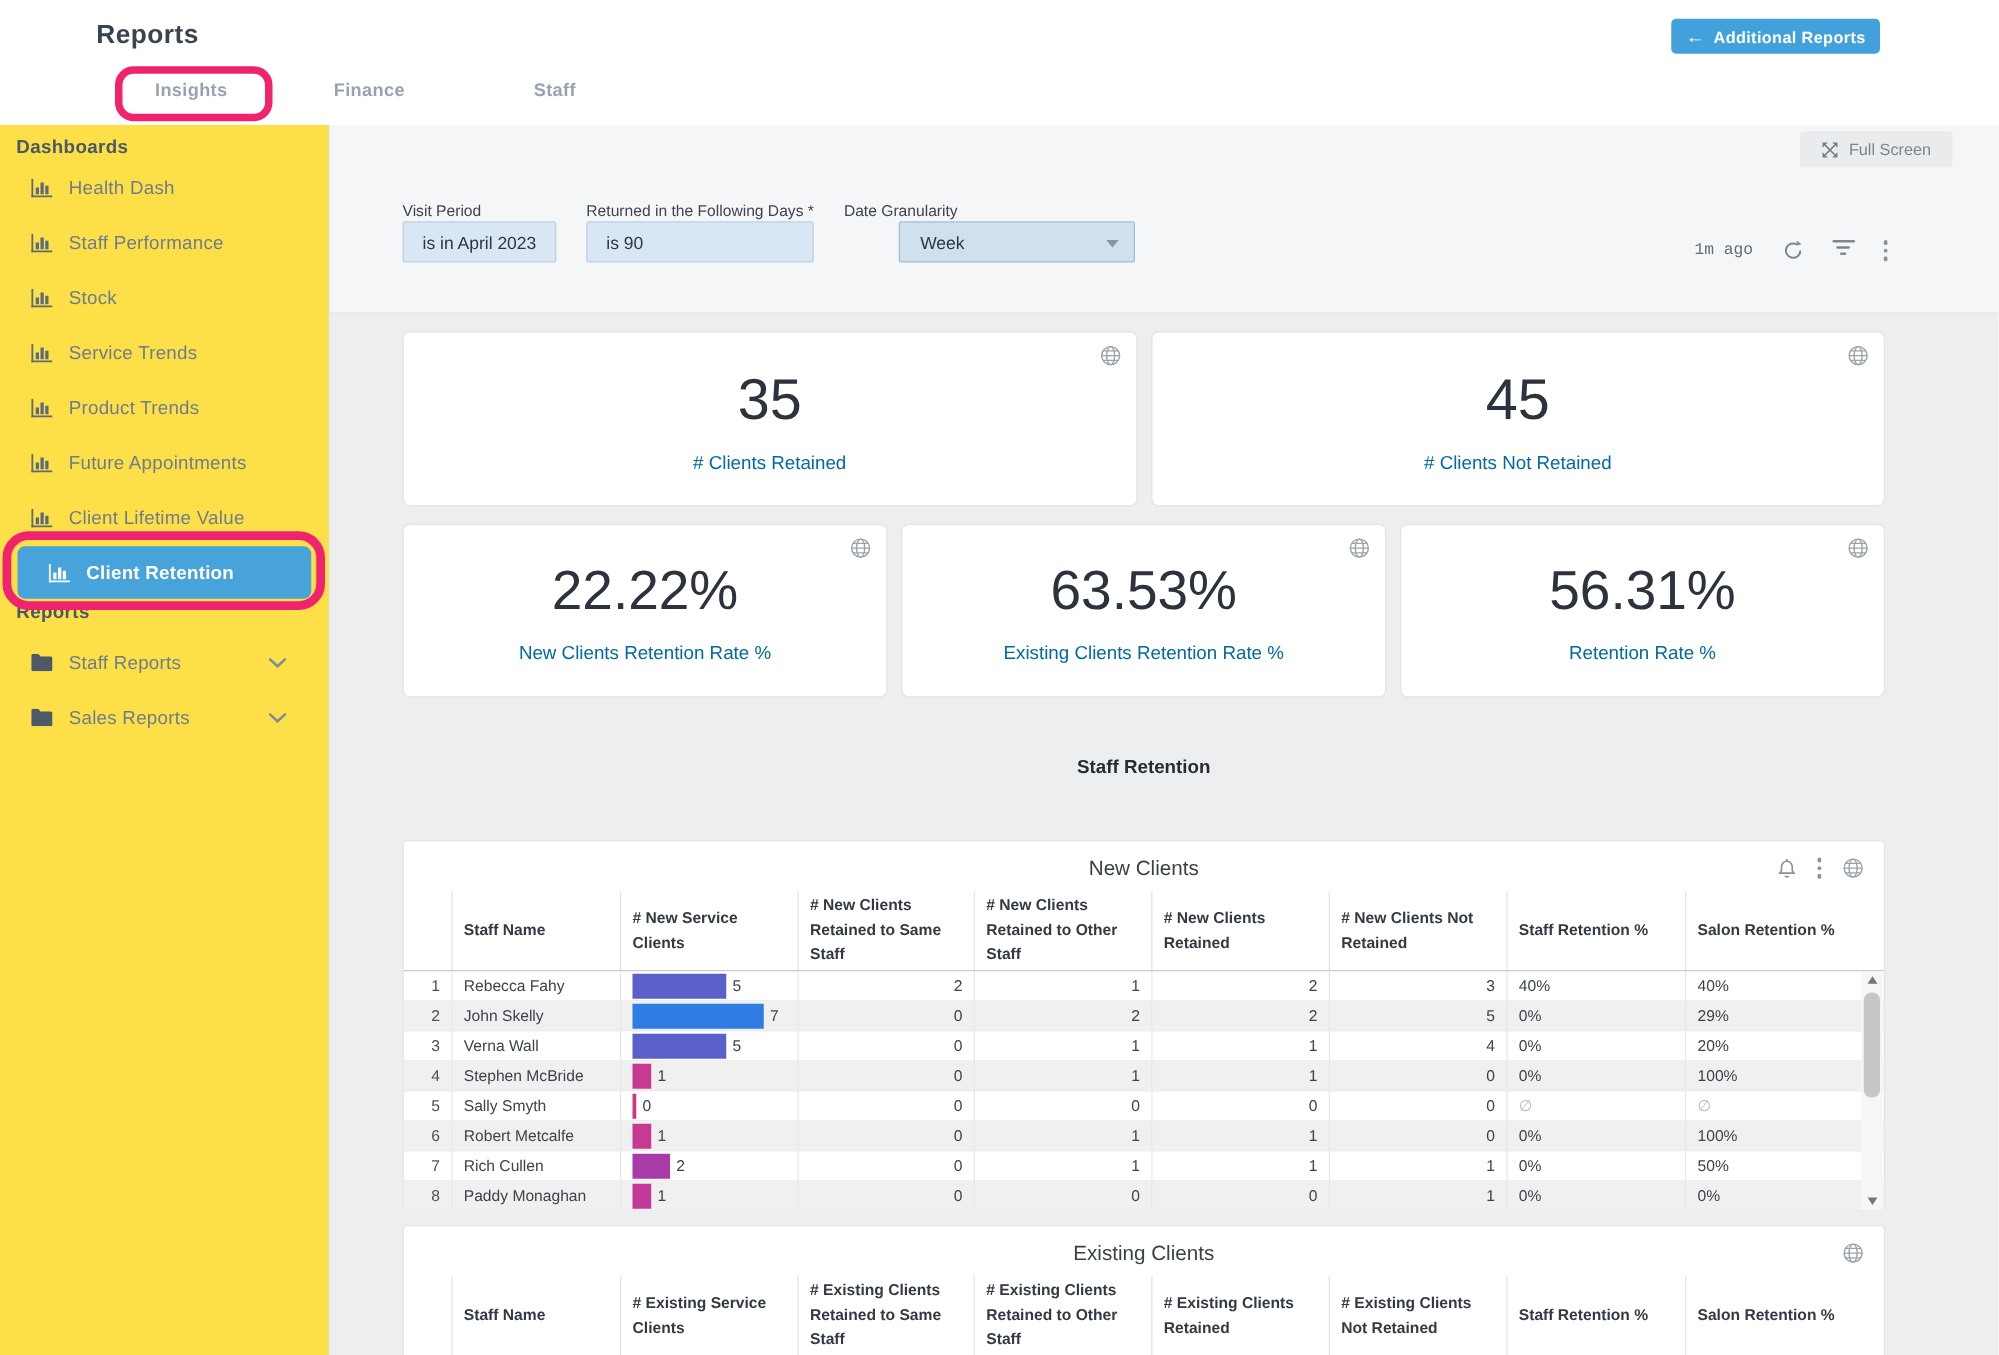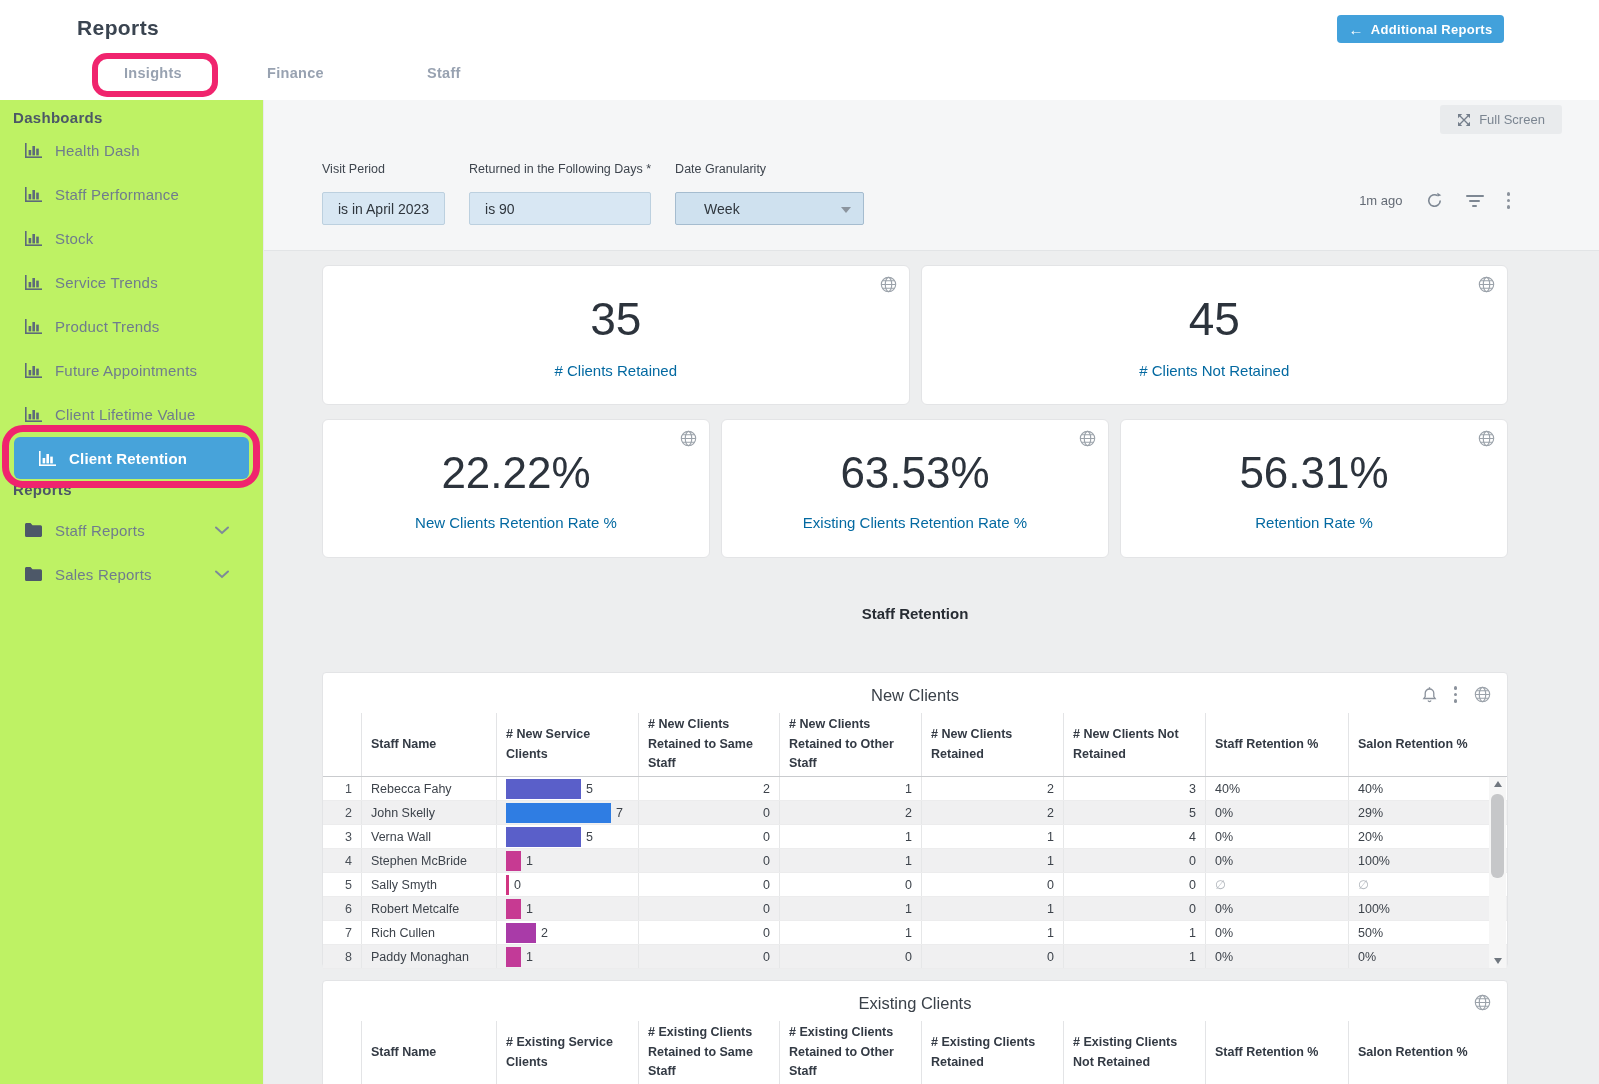--- a/index.html
+++ b/index.html
@@ -15,47 +15,47 @@
   .tab { position:absolute; top:3px; font-size:14.5px; font-weight:700; color:#98a2b1; letter-spacing:.3px; cursor:default; }
   .btn-additional { position:absolute; left:1337px; top:15px; width:167px; height:28px;
     background:#42a1db; border-radius:4px; color:#fff; font-size:13px; font-weight:700;
     display:flex; align-items:center; justify-content:center; gap:7px; letter-spacing:.3px; }
   .arrow-left { font-size:15px; line-height:1; }
   
   .annot { position:absolute; border:6px solid #f0246e; border-radius:15px; z-index:9; pointer-events:none; }
   #annot-insights { left:92px; top:53px; width:126px; height:44px; }
   #annot-retention { left:2px; top:425px; width:258px; height:63px; border-width:7px; border-radius:21px; }
   
-  .sidebar { position:absolute; left:0; top:100px; width:264px; bottom:0; background:#bef264; border-right:1px solid #e9eaec; z-index:1; }
+  .sidebar { position:absolute; left:0; top:100px; width:264px; bottom:0; background:#fde047; border-right:1px solid #e9eaec; z-index:1; }
   .side-section-label { position:absolute; left:13px; font-size:15px; font-weight:700; color:#4c5866; letter-spacing:.3px; }
   #label-dashboards { top:9px; }
   #label-reports { top:381px; }
   #dash-items { position:absolute; left:0; top:28px; width:100%; }
   #report-items { position:absolute; left:0; top:408px; width:100%; }
   .side-item { display:flex; align-items:center; height:44px; padding-left:24px; gap:13px;
     font-size:15px; color:#6f7c8d; letter-spacing:.2px; cursor:pointer; }
   .side-item .icon { display:flex; width:18px; justify-content:center; flex:none; }
   .side-item.selected { margin:1px 14px; height:42px; background:#47a3da;
     border-radius:6px; color:#ffffff; font-weight:700; }
   .side-item .chev { margin-left:auto; margin-right:34px; display:flex; }
   
   .main { position:absolute; left:264px; top:100px; right:0; bottom:0; background:#edeeef; }
   .filter-band { position:absolute; left:0; top:0; width:100%; height:151px; background:#f5f6f7; border-bottom:1px solid #e2e4e6; }
   .btn-fullscreen { position:absolute; left:1176px; top:5px; width:122px; height:29px; background:#e9ebed;
     border-radius:3px; color:#7b8591; font-size:13px; display:flex; align-items:center; justify-content:center; gap:8px; }
   #filters { position:absolute; left:58px; top:62px; display:flex; gap:24px; }
   .filter-group { display:flex; flex-direction:column; }
-  .filter-label { font-size:12.5px; color:#3e454e; margin-bottom:16px; }
+  .filter-label { font-size:12.5px; color:#3e454e; margin-bottom:1px; }
   .filter-chip { height:33px; background:#d8e7f3; border:1px solid #bcd0df; border-radius:2px;
     display:flex; align-items:center; padding:0 15px; font-size:14px; color:#2f363d; cursor:pointer;text-align:right; }
   .filter-select { width:189px; height:33px; background:#cfe1ef; border:1px solid #a5bccf; border-radius:2px;
-    display:flex; align-items:center; padding:0 28px; font-size:14px; color:#2f363d; cursor:pointer; position:relative; }
+    display:flex; align-items:center; padding:0 16px; font-size:14px; color:#2f363d; cursor:pointer; position:relative;margin-left:44px; }
   .filter-select .caret { position:absolute; right:12px; top:14px; width:0; height:0;
     border-left:5px solid transparent; border-right:5px solid transparent; border-top:6px solid #8b949e; }
-  .refresh-cluster { position:absolute; right:89px; top:92px; display:flex; align-items:center; gap:23px; }
+  .refresh-cluster { position:absolute; right:89px; top:92px; display:flex; align-items:flex-start; gap:23px;font-family:Liberation Mono, monospace; }
   .last-refresh { font-size:13px; color:#646b75; }
   .icon-btn { display:flex; align-items:center; cursor:pointer; }
   .filter-icon { display:flex; flex-direction:column; gap:3px; align-items:center; width:18px; }
   .filter-icon i { display:block; height:2px; background:#7d8793; border-radius:1px; }
   .filter-icon i:nth-child(1){ width:18px; } .filter-icon i:nth-child(2){ width:11px; } .filter-icon i:nth-child(3){ width:5px; }
   .kebab { display:flex; flex-direction:column; gap:3px; }
   .kebab i { width:3.5px; height:3.5px; border-radius:50%; background:#8b929c; }
   
   .tile-row { position:absolute; left:58px; width:1186px; display:flex; gap:11px; }
   #tile-row-1 { top:165px; height:140px; }

